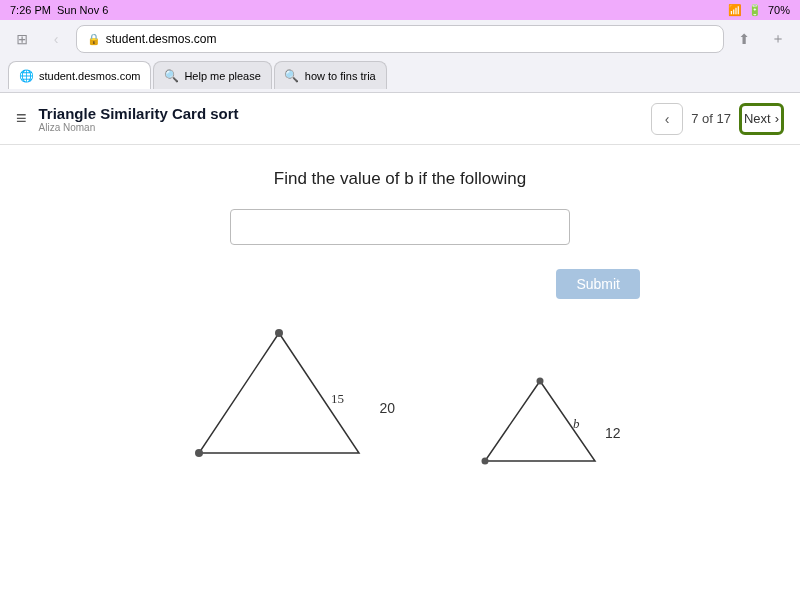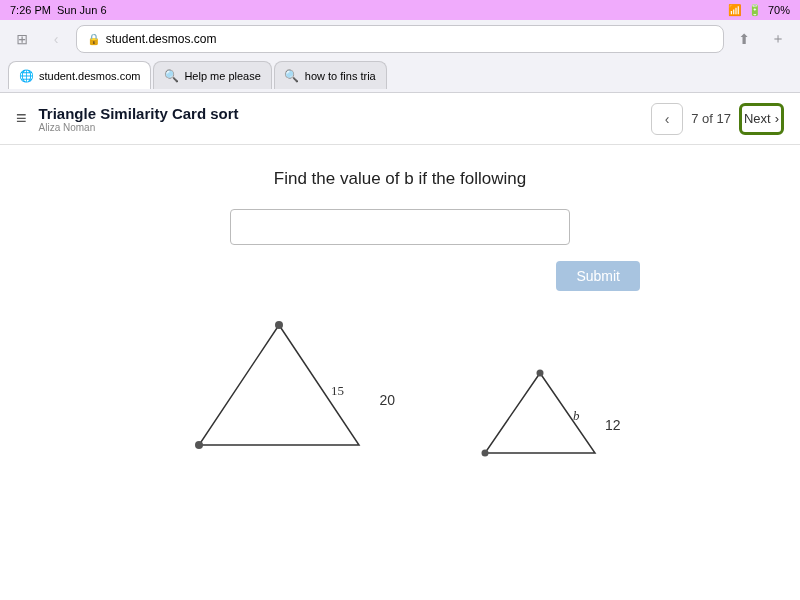--- a/index.html
+++ b/index.html
@@ -152,20 +152,21 @@
       margin-bottom: 24px;
     }
     .submit-btn {
       background: #a8c4e0;
       color: #fff;
       border: none;
       border-radius: 4px;
       padding: 7px 20px;
       font-size: 14px;
       cursor: pointer;
+      margin-top: 8px;
     }
 
     
     .triangles-area {
       display: flex;
       justify-content: center;
       align-items: flex-end;
       gap: 80px;
       padding: 0 20px;
     }
@@ -177,21 +178,21 @@
     .dot { fill: #555; }
     .tri-line { stroke: #333; stroke-width: 1.5; fill: none; }
     .tri-label { font-size: 13px; fill: #333; font-family: serif; }
   </style>
 </head>
 <body>
 
 <div class="status-bar">
   <div class="status-left">
     <span>7:26 PM</span>
-    <span>Sun Jun 6</span>
+    <span>Sun Nov 6</span>
   </div>
   <div class="status-right">
     <span>📶</span>
     <span>🔋</span>
     <span>70%</span>
   </div>
 </div>
 
 <div class="browser-chrome">
   <div class="browser-toolbar">

